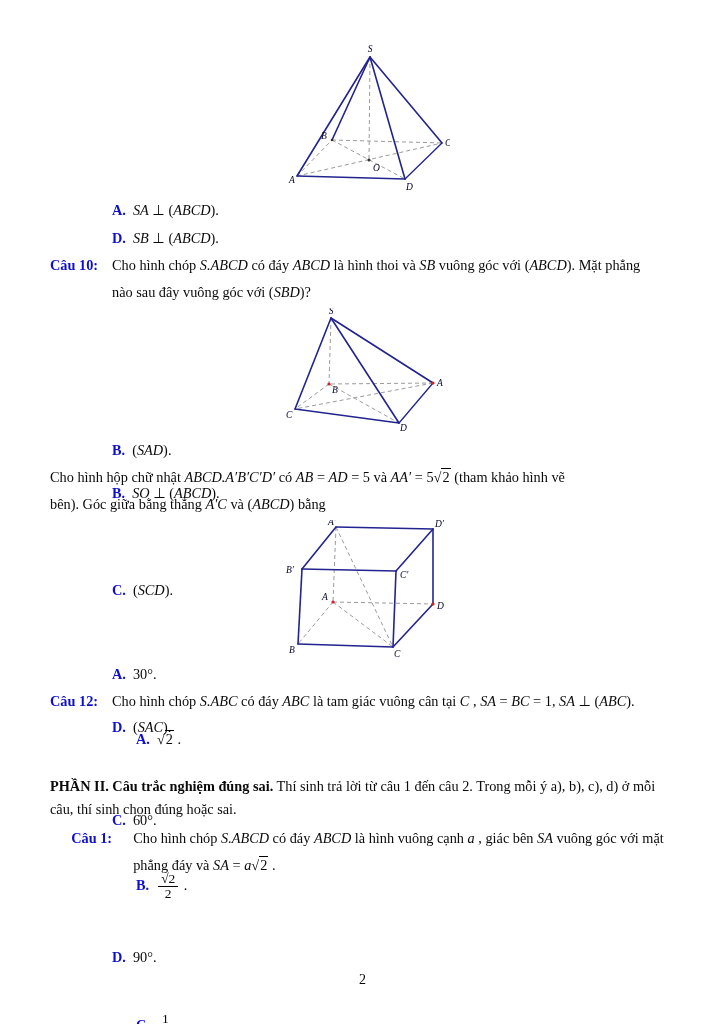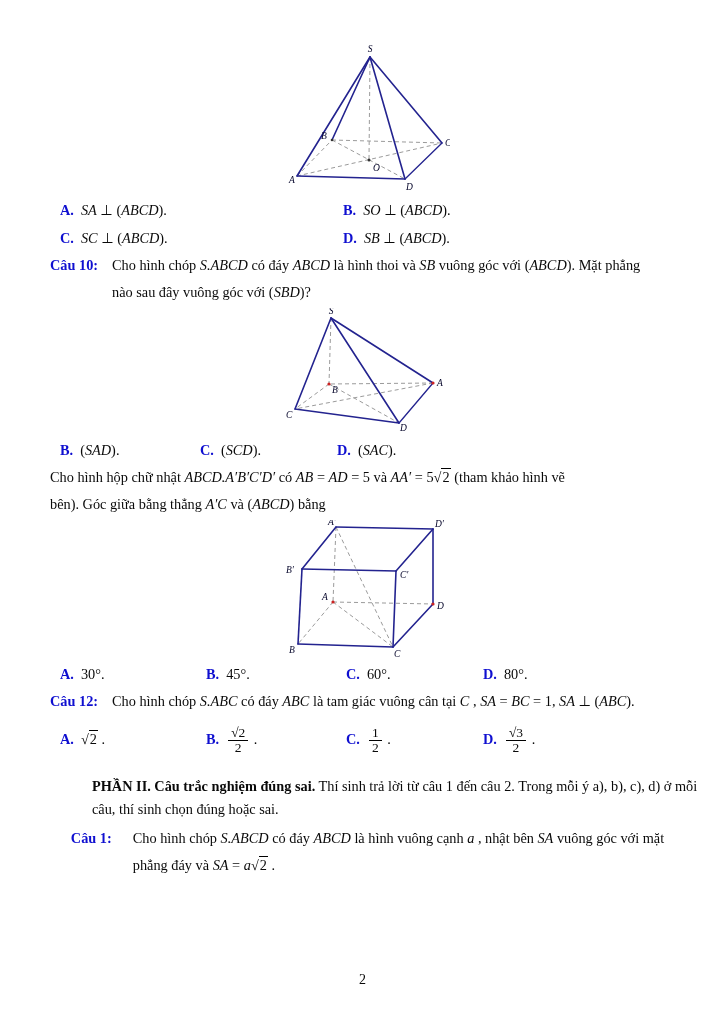--- a/index.html
+++ b/index.html
@@ -21,37 +21,37 @@
   .fig3{margin-top:2px;margin-bottom:2px;}
   svg text{font-family:"Liberation Serif",serif;font-style:italic;font-size:9.5px;fill:#05052a;}
   .solid line{stroke:var(--navy);stroke-width:1.6;stroke-linecap:round;}
   .base line{stroke:var(--navy);stroke-width:1.3;stroke-linecap:round;}
   .dash line{stroke:var(--dash);stroke-width:1;stroke-dasharray:4 3;}
   .dot{fill:#333;}
   .reddot{fill:var(--red);}
   .qrow{display:flex;padding-left:50px;padding-right:40px;}
   .qlabel{flex:0 0 62px;width:62px;color:var(--blue);font-weight:bold;line-height:27px;}
   .qline{line-height:27px;white-space:nowrap;}
-  .optrow{display:flex;padding-left:60px;padding-right:20px;height:28px;line-height:28px;align-items:baseline;}
-  .optrow.tall{height:48px;line-height:48px;align-items:center;}
+  .optrow{display:flex;padding-left:112px;padding-right:20px;height:28px;line-height:28px;align-items:baseline;flex-direction:column;}
+  .optrow.tall{height:48px;line-height:48px;margin-left:24px;}
   .opt{white-space:nowrap;}
   .w283{flex:0 0 283px;width:283px;}
   .w146{flex:0 0 146px;width:146px;}
   .w140{flex:0 0 140px;width:140px;}
   .w137{flex:0 0 137px;width:137px;}
   .letter{color:var(--blue);font-weight:bold;margin-right:7px;}
   .seg-i{font-style:italic;}
   .seg-b{font-weight:bold;}
   .frac{display:inline-block;vertical-align:middle;text-align:center;line-height:1.08;font-size:13.5px;margin:0 2px;}
   .frac .num{display:block;border-bottom:1px solid #000;padding:0 3px;}
   .frac .den{display:block;}
   .rad{white-space:nowrap;}
   .rad .radix{font-style:normal;}
   .rad .radicand{border-top:1px solid #000;padding:0 1px;}
-  .section{padding:0 36px 0 50px;margin-top:12px;margin-left:42px;}
+  .section{padding:0 36px 0 50px;margin-top:12px;}
   .section .qline{line-height:23px;}
   .c1{margin-top:4px;justify-content:center;}
   .pagenum{position:absolute;top:972px;left:0;right:0;text-align:center;font-size:14px;}
 </style>
 </head>
 <body>
 
 <div class="page">
 
   <div class="fig fig1">
@@ -86,23 +86,20 @@
 
   <div class="optrow">
     <div class="opt w283">
       <span class="letter">A.</span><span><span class="seg seg-i">SA</span><span class="seg seg-n"> ⊥ </span><span class="seg seg-n">(</span><span class="seg seg-i">ABCD</span><span class="seg seg-n">)</span><span class="seg seg-n">.</span></span>
     </div>
     <div class="opt">
       <span class="letter">B.</span><span><span class="seg seg-i">SO</span><span class="seg seg-n"> ⊥ </span><span class="seg seg-n">(</span><span class="seg seg-i">ABCD</span><span class="seg seg-n">)</span><span class="seg seg-n">.</span></span>
     </div>
   </div>
   <div class="optrow">
-    <div class="opt w283">
-      <span class="letter">C.</span><span><span class="seg seg-i">SC</span><span class="seg seg-n"> ⊥ </span><span class="seg seg-n">(</span><span class="seg seg-i">ABCD</span><span class="seg seg-n">)</span><span class="seg seg-n">.</span></span>
-    </div>
     <div class="opt">
       <span class="letter">D.</span><span><span class="seg seg-i">SB</span><span class="seg seg-n"> ⊥ </span><span class="seg seg-n">(</span><span class="seg seg-i">ABCD</span><span class="seg seg-n">)</span><span class="seg seg-n">.</span></span>
     </div>
   </div>
 
   <div class="qrow">
     <div class="qlabel">Câu 10:</div>
     <div class="qbody">
       <div class="qline"><span class="seg seg-n">Cho hình chóp </span><span class="seg seg-i">S.ABCD</span><span class="seg seg-n"> có đáy </span><span class="seg seg-i">ABCD</span><span class="seg seg-n"> là hình thoi và </span><span class="seg seg-i">SB</span><span class="seg seg-n"> vuông góc với </span><span class="seg seg-n">(</span><span class="seg seg-i">ABCD</span><span class="seg seg-n">)</span><span class="seg seg-n">. Mặt phẳng</span></div>
       <div class="qline"><span class="seg seg-n">nào sau đây vuông góc với </span><span class="seg seg-n">(</span><span class="seg seg-i">SBD</span><span class="seg seg-n">)</span><span class="seg seg-n">?</span></div>
@@ -186,28 +183,25 @@
       <text x="159" y="89">D</text>
       <text x="11" y="133">B</text>
       <text x="116" y="137">C</text>
     </svg>
   </div>
 
   <div class="optrow">
     <div class="opt w146">
       <span class="letter">A.</span><span><span class="seg seg-n">30°.</span></span>
     </div>
-    <div class="opt w140">
-      <span class="letter">B.</span><span><span class="seg seg-n">45°.</span></span>
-    </div>
     <div class="opt w137">
       <span class="letter">C.</span><span><span class="seg seg-n">60°.</span></span>
     </div>
     <div class="opt">
-      <span class="letter">D.</span><span><span class="seg seg-n">80°.</span></span>
+      <span class="letter">D.</span><span><span class="seg seg-n">90°.</span></span>
     </div>
   </div>
 
   <div class="qrow">
     <div class="qlabel">Câu 12:</div>
     <div class="qbody">
       <div class="qline"><span class="seg seg-n">Cho hình chóp </span><span class="seg seg-i">S.ABC</span><span class="seg seg-n"> có đáy </span><span class="seg seg-i">ABC</span><span class="seg seg-n"> là tam giác vuông cân tại </span><span class="seg seg-i">C</span><span class="seg seg-n"> , </span><span class="seg seg-i">SA</span><span class="seg seg-n"> = </span><span class="seg seg-i">BC</span><span class="seg seg-n"> = 1, </span><span class="seg seg-i">SA</span><span class="seg seg-n"> ⊥ </span><span class="seg seg-n">(</span><span class="seg seg-i">ABC</span><span class="seg seg-n">)</span><span class="seg seg-n">.</span></div>
     </div>
   </div>
 
@@ -227,20 +221,20 @@
   </div>
 
   <div class="section">
     <div class="qline"><span class="seg seg-b">PHẦN II. Câu trắc nghiệm đúng sai.</span><span class="seg seg-n"> Thí sinh trả lời từ câu 1 đến câu 2. Trong mỗi ý a), b), c), d) ở mỗi</span></div>
     <div class="qline"><span class="seg seg-n">câu, thí sinh chọn đúng hoặc sai.</span></div>
   </div>
 
   <div class="qrow c1">
     <div class="qlabel">Câu 1:</div>
     <div class="qbody">
-      <div class="qline"><span class="seg seg-n">Cho hình chóp </span><span class="seg seg-i">S.ABCD</span><span class="seg seg-n"> có đáy </span><span class="seg seg-i">ABCD</span><span class="seg seg-n"> là hình vuông cạnh </span><span class="seg seg-i">a</span><span class="seg seg-n"> , nhật bên </span><span class="seg seg-i">SA</span><span class="seg seg-n"> vuông góc với mặt</span></div>
+      <div class="qline"><span class="seg seg-n">Cho hình chóp </span><span class="seg seg-i">S.ABCD</span><span class="seg seg-n"> có đáy </span><span class="seg seg-i">ABCD</span><span class="seg seg-n"> là hình vuông cạnh </span><span class="seg seg-i">a</span><span class="seg seg-n"> , giác bên </span><span class="seg seg-i">SA</span><span class="seg seg-n"> vuông góc với mặt</span></div>
       <div class="qline"><span class="seg seg-n">phẳng đáy và </span><span class="seg seg-i">SA</span><span class="seg seg-n"> = </span><span class="seg seg-i">a</span><span class="rad"><span class="radix">√</span><span class="radicand">2</span></span><span class="seg seg-n"> .</span></div>
     </div>
   </div>
 
   <div class="pagenum">2</div>
 
 </div>
 
 </body></html>

